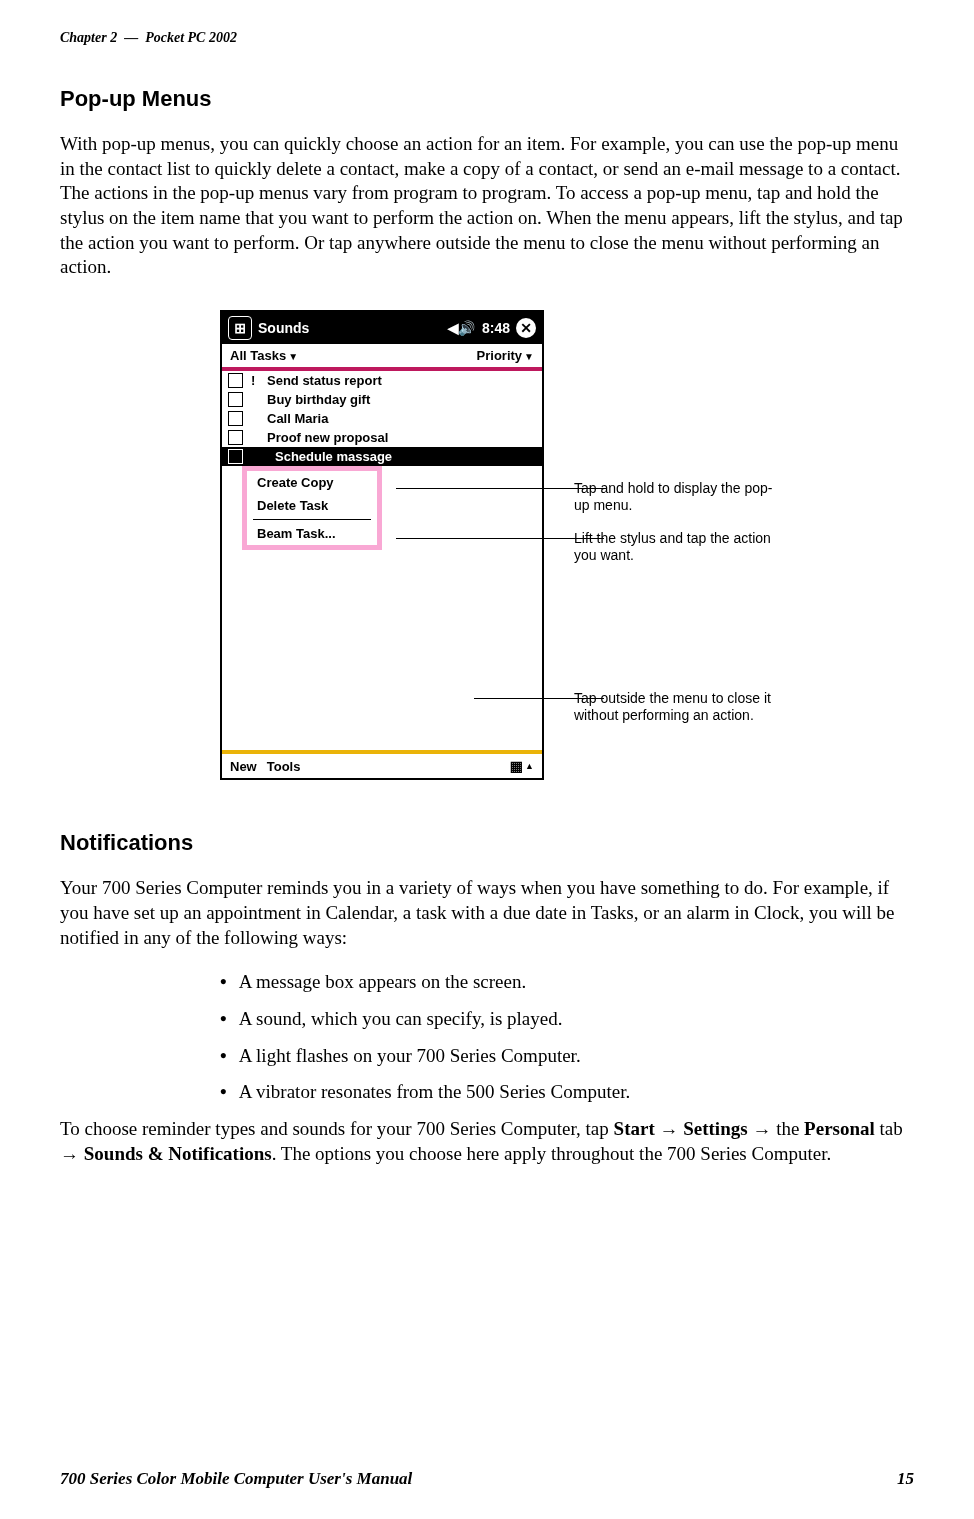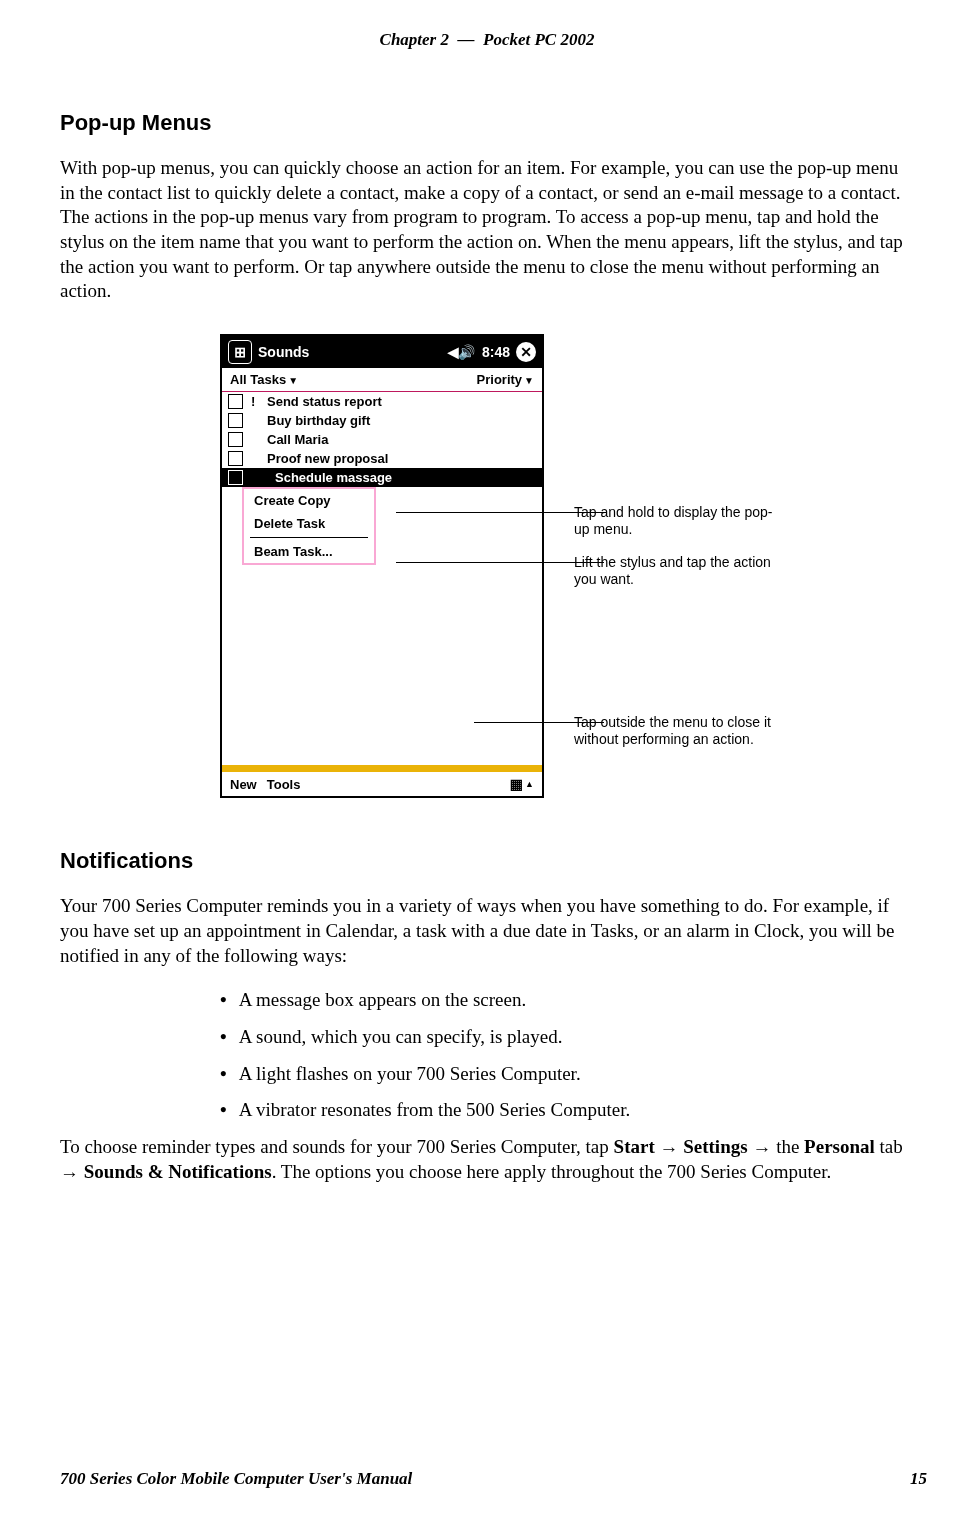--- a/index.html
+++ b/index.html
@@ -10,25 +10,25 @@
     color: #000;
     width: 974px;
   }
   .page {
     padding: 30px 60px 30px 60px;
     box-sizing: border-box;
     position: relative;
     min-height: 1519px;
   }
   .header {
-    text-align: center;
+    text-align: left;
     font-style: italic;
     font-weight: bold;
-    font-size: 17px;
-    margin-bottom: 60px;
+    font-size: 14px;
+    margin-bottom: 40px;
   }
   .section-heading {
     font-family: Arial, Helvetica, sans-serif;
     font-weight: bold;
     font-size: 22px;
     margin: 28px 0 20px 0;
   }
   .body-text {
     font-size: 19px;
     line-height: 1.3;
@@ -83,21 +83,21 @@
     justify-content: center;
     font-weight: bold;
     font-size: 14px;
   }
   .filter-bar {
     display: flex;
     font-family: Tahoma, Arial, sans-serif;
     font-weight: bold;
     font-size: 13px;
     padding: 4px 8px;
-    border-bottom: 1px solid #be185d;
+    border-bottom: 4px solid #be185d;
   }
   .filter-bar .spacer { flex: 1; }
   .dropdown-arrow {
     font-size: 10px;
     margin-left: 2px;
   }
   .task-list {
     font-family: Tahoma, Arial, sans-serif;
     font-weight: bold;
     font-size: 13px;
@@ -126,37 +126,37 @@
   }
   .priority-mark {
     font-weight: bold;
     width: 8px;
     flex-shrink: 0;
   }
   .popup-menu {
     font-family: Tahoma, Arial, sans-serif;
     font-weight: bold;
     font-size: 13px;
-    border: 2px solid #f9a8d4;
+    border: 5px solid #f9a8d4;
     width: 130px;
     margin-left: 20px;
     background: #fff;
   }
   .popup-item {
     padding: 4px 10px;
   }
   .popup-divider {
     border-top: 1px solid #000;
     margin: 2px 6px;
   }
   .device-blank {
     height: 200px;
   }
   .device-bottombar {
-    border-top: 7px solid #eab308;
+    border-top: 4px solid #eab308;
     font-family: Tahoma, Arial, sans-serif;
     font-weight: bold;
     font-size: 13px;
     padding: 4px 8px;
     display: flex;
     align-items: center;
     gap: 10px;
   }
   .bottombar-spacer { flex: 1; }
   .keyboard-icon {
@@ -188,21 +188,21 @@
     display: flex;
     gap: 12px;
   }
   .bullet-dot {
     font-weight: bold;
   }
   .footer {
     position: absolute;
     bottom: 30px;
     left: 60px;
-    right: 47px;
+    right: 60px;
     display: flex;
     font-style: italic;
     font-weight: bold;
     font-size: 17px;
   }
   .footer-spacer { flex: 1; }
   .arrow { font-family: Arial, sans-serif; }
   .bold { font-weight: bold; }
 </style>
 </head>

